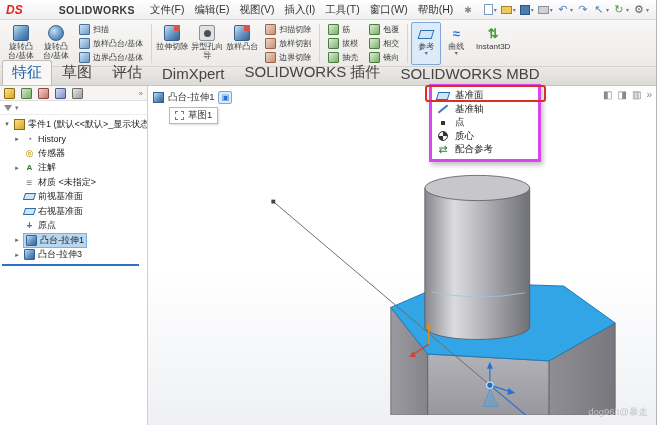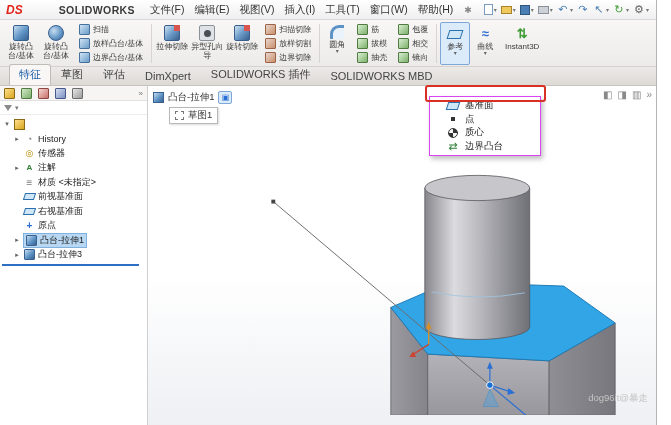--- a/index.html
+++ b/index.html
@@ -56,21 +56,21 @@
   .ic-curve { color:#2a6fd4; font-size:13px; font-weight:bold; }
   .ic-i3d { color:#3f9c35; font-size:13px; font-weight:bold; }
   .sic { width:11px; height:11px; flex:none; border-radius:1px; }
   .s-boss { background:linear-gradient(135deg,#cfe3f4,#6b9cc9); border:1px solid #45719c; }
   .s-cut  { background:linear-gradient(135deg,#e9d7cf,#c98f6b); border:1px solid #9c6245; }
   .s-feat { background:linear-gradient(135deg,#d9efd2,#7cb06a); border:1px solid #4f7a41; }
 
   
   .tabrow { position:absolute; left:0; top:67px; width:100%; height:19px;
     background:linear-gradient(#eceae7,#dddad6); border-bottom:1px solid #c8c4c0;
-    display:flex; align-items:flex-end; padding-left:9px; font-size:11px; color:#444; }
+    display:flex; align-items:flex-end; padding-left:2px; font-size:15px; color:#444; }
   .tab { padding:2px 9px 3px; border:1px solid transparent; border-bottom:none; cursor:default; }
   .tab.active { background:#f8f7f6; border-color:#c0bcb8; color:#1f5fa8;
     border-top-left-radius:3px; border-top-right-radius:3px; }
 
   
   .main { position:absolute; left:0; top:86px; width:100%; bottom:0; display:flex; }
 
   
   .tree-panel { width:148px; flex:none; background:#ffffff; border-right:1px solid #cfcfcf;
     font-size:9px; color:#222; display:flex; flex-direction:column; }
@@ -108,25 +108,25 @@
   .model { position:absolute; inset:0; }
   .breadcrumb { position:absolute; left:5px; top:5px; font-size:9.5px; color:#333; }
   .bc-row1 { display:flex; align-items:center; gap:4px; }
   .bc-btn { width:14px; height:13px; background:#dcebf9; border:1px solid #7da7d9; border-radius:2px;
     display:inline-flex; align-items:center; justify-content:center; font-size:8px; color:#2a6fd4; }
   .bc-row2 { margin:3px 0 0 16px; display:inline-flex; align-items:center; gap:4px;
     background:#fff; border:1px solid #b9b9b9; padding:1px 5px; box-shadow:1px 1px 2px rgba(0,0,0,.15); }
   .bc-sketch-ic { width:9px; height:9px; border:1px dashed #777; }
   .bc-cube { width:11px; height:11px; background:linear-gradient(135deg,#c7ddf0,#5e93c5 55%,#39618f); border:1px solid #39618f; }
   .vp-icons { position:absolute; right:4px; top:3px; display:flex; gap:5px; color:#8a8a8a; font-size:10px; }
-  .watermark { position:absolute; right:8px; bottom:20px; color:#c4c4c4; font-size:9.5px; }
-
-  
-  .ref-menu { position:absolute; left:429px; top:96px; width:112px; background:#fff;
-    border:1px solid #d946ef; box-shadow:2px 3px 5px rgba(0,0,0,.25); z-index:40; padding:2px 12px; }
+  .watermark { position:absolute; right:8px; bottom:6px; color:#c4c4c4; font-size:9.5px; }
+
+  
+  .ref-menu { position:absolute; left:429px; top:84px; width:112px; background:#fff;
+    border:3px solid #d946ef; box-shadow:2px 3px 5px rgba(0,0,0,.25); z-index:40; padding:2px 0; }
   .ref-item { display:flex; align-items:center; gap:6px; height:13.5px; padding:0 6px 0 5px; font-size:9.5px; color:#222; }
   .mi { width:12px; height:12px; flex:none; display:inline-flex; align-items:center; justify-content:center; }
   .mi-plane { width:12px; height:8px; background:#cfe6f7; border:1px solid #2b6fae; transform:skewX(-18deg); }
   .mi-axis { width:12px; height:2px; background:#4477bb; transform:rotate(-40deg); }
   .mi-csys { position:relative; }
   .mi-csys::before { content:""; position:absolute; left:5px; top:1px; width:2px; height:10px; background:#cc3333; }
   .mi-csys::after { content:""; position:absolute; left:1px; top:8px; width:10px; height:2px; background:#3366cc; }
   .mi-point::after { content:""; width:4px; height:4px; background:#333; }
   .mi-com { width:10px; height:10px; border-radius:50%; border:1px solid #333;
     background:conic-gradient(#333 0 90deg,#f4f4f4 90deg 180deg,#333 180deg 270deg,#f4f4f4 270deg); }
@@ -220,42 +220,37 @@
     <div class="rb-large">
       <span class="ric ic-cut"></span>
       <span class="rb-label">拉伸切除</span>
     </div>
     <div class="rb-large">
       <span class="ric ic-hole"></span>
       <span class="rb-label">异型孔向导</span>
     </div>
     <div class="rb-large">
       <span class="ric ic-cut"></span>
-      <span class="rb-label">旋转切除</span>
+      <span class="rb-label">放样凸台</span>
     </div>
     <div class="rb-stack">
       <span class="rb-small">
           <span class="sic s-cut"></span>
           <span>扫描切除</span>
         </span>
       <span class="rb-small">
           <span class="sic s-cut"></span>
           <span>放样切割</span>
         </span>
       <span class="rb-small">
           <span class="sic s-cut"></span>
           <span>边界切除</span>
         </span>
     </div>
     <div class="rb-sep"></div>
-    <div class="rb-large" style="width:28px">
-      <span class="ric ic-fillet"></span>
-      <span class="rb-label">圆角</span>
-      <span class="caret">▾</span>
-    </div>
     <div class="rb-stack">
       <span class="rb-small">
           <span class="sic s-feat"></span>
           <span>筋</span>
         </span>
       <span class="rb-small">
           <span class="sic s-feat"></span>
           <span>拔模</span>
         </span>
       <span class="rb-small">
@@ -317,20 +312,21 @@
         <span class="pchev">»</span>
       </div>
       <div class="panel-filter">
         <span class="funnel"></span>
         <span class="fcaret">▾</span>
       </div>
       <div class="tree">
         <div class="tree-row">
           <span class="tw">▾</span>
           <span class="ti ti-part"></span>
+          <span>零件1 (默认&lt;&lt;默认&gt;_显示状态</span>
         </div>
         <div class="tree-row child">
           <span class="tw">▸</span>
           <span class="ti ti-hist">◔</span>
           <span>History</span>
         </div>
         <div class="tree-row child">
           <span class="tw"></span>
           <span class="ti ti-sensor">◎</span>
           <span>传感器</span>
@@ -459,30 +455,36 @@
   </div>
 
   <div class="ref-menu">
     <div class="ref-item">
       <span class="mi">
           <span class="mi-plane"></span>
         </span>
       <span>基准面</span>
     </div>
     <div class="ref-item">
+      <span class="mi">
+          <span class="mi-axis"></span>
+        </span>
+      <span>基准轴</span>
+    </div>
+    <div class="ref-item">
       <span class="mi mi-point"></span>
       <span>点</span>
     </div>
     <div class="ref-item">
       <span class="mi">
           <span class="mi-com"></span>
         </span>
       <span>质心</span>
     </div>
     <div class="ref-item">
       <span class="mi mi-mate">⇄</span>
-      <span>边界凸台</span>
+      <span>配合参考</span>
     </div>
   </div>
 
   <div class="red-annot"></div>
 
 </div>
 
 </body></html>

